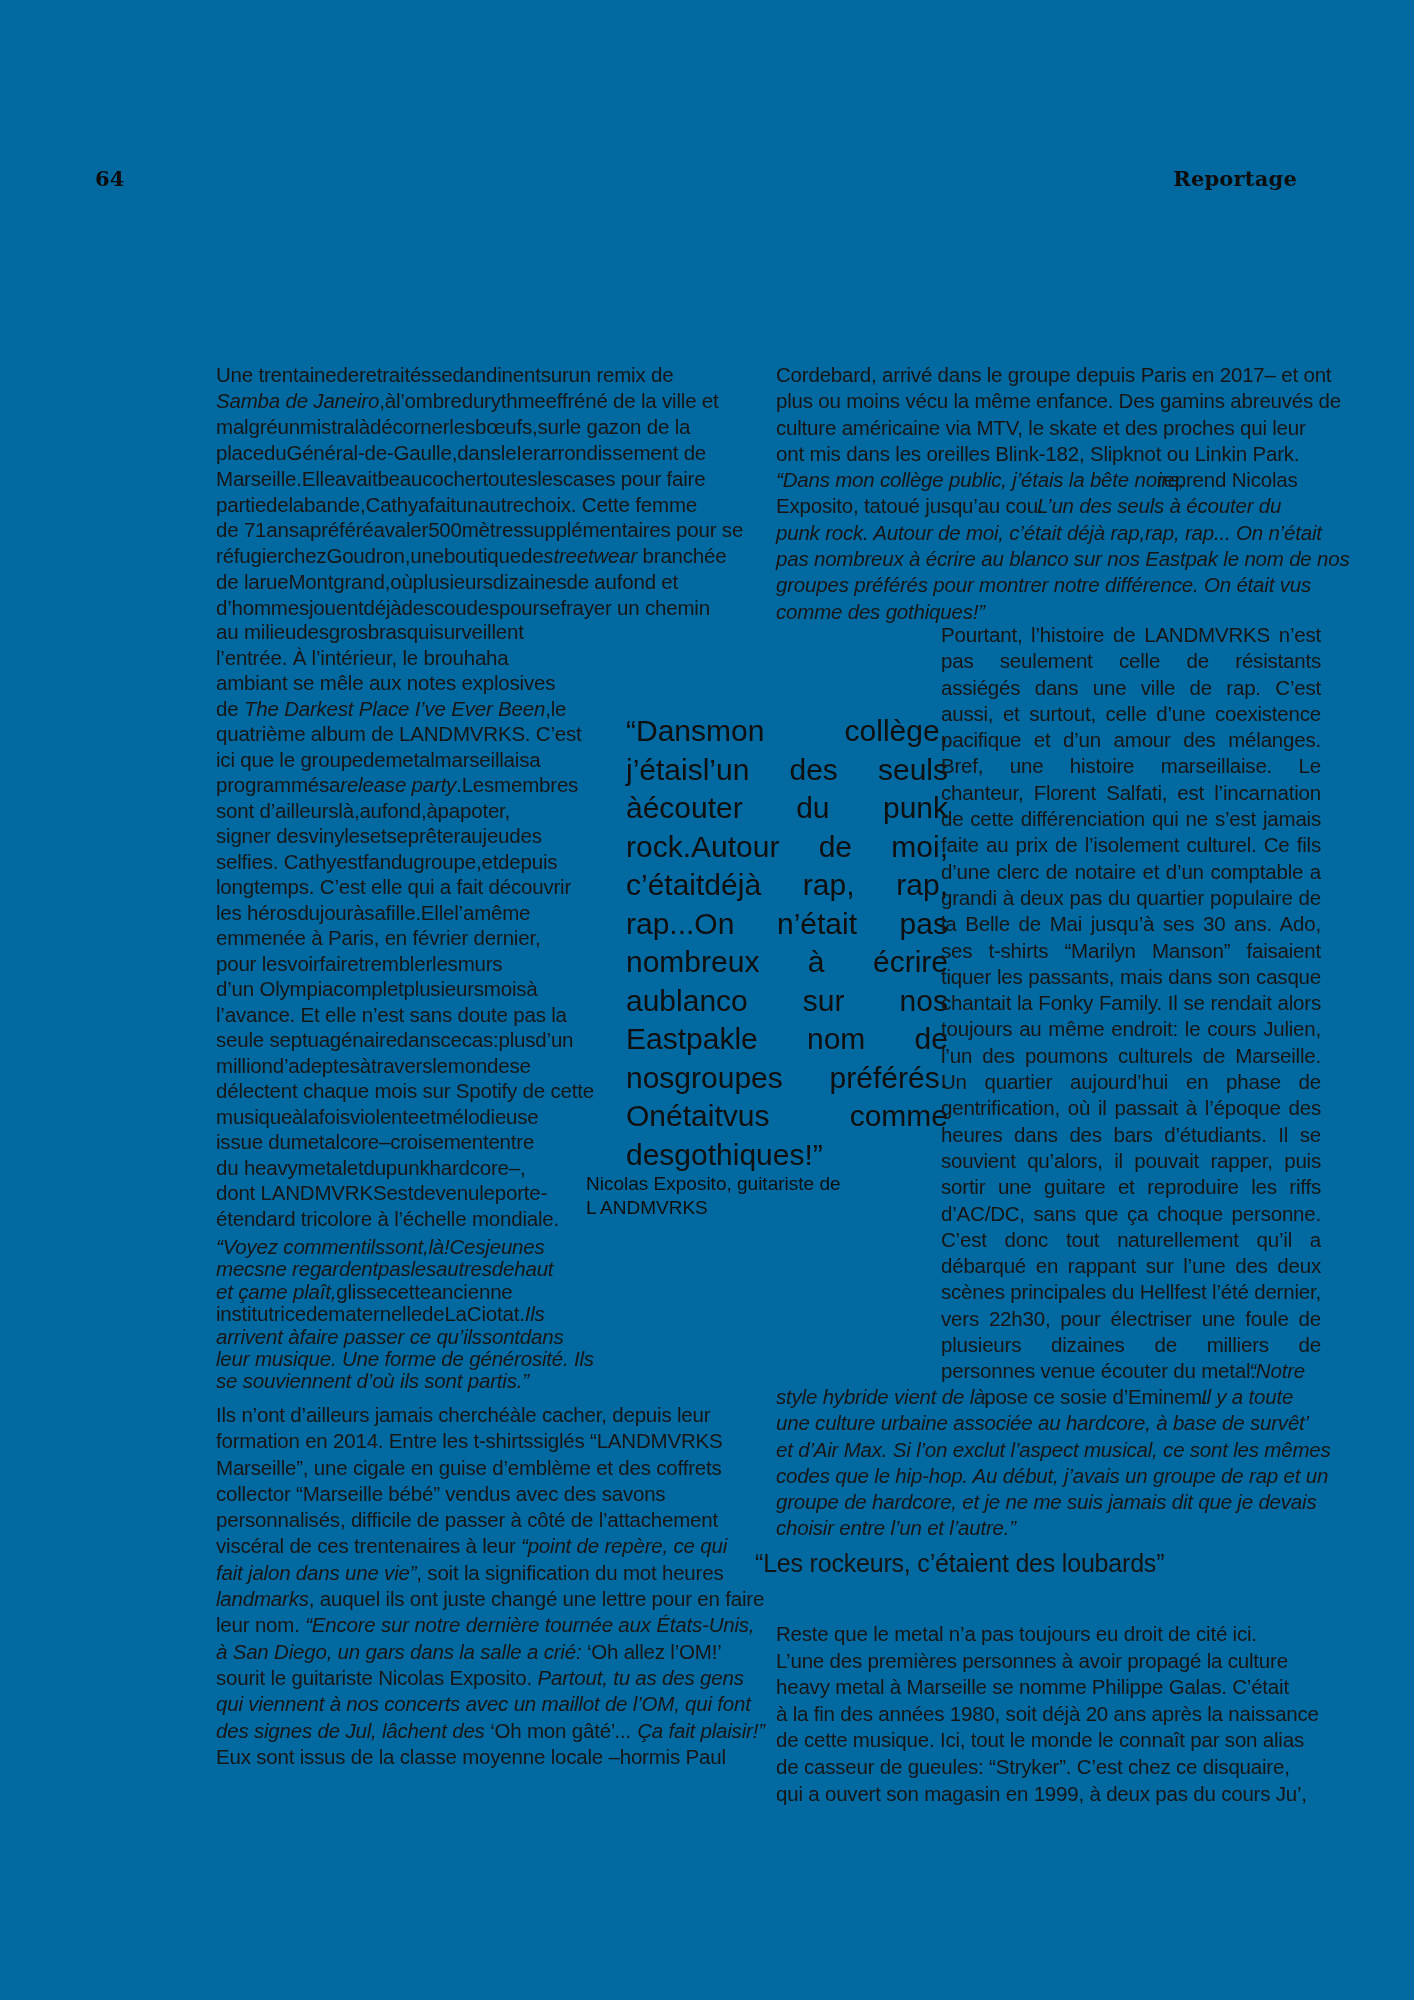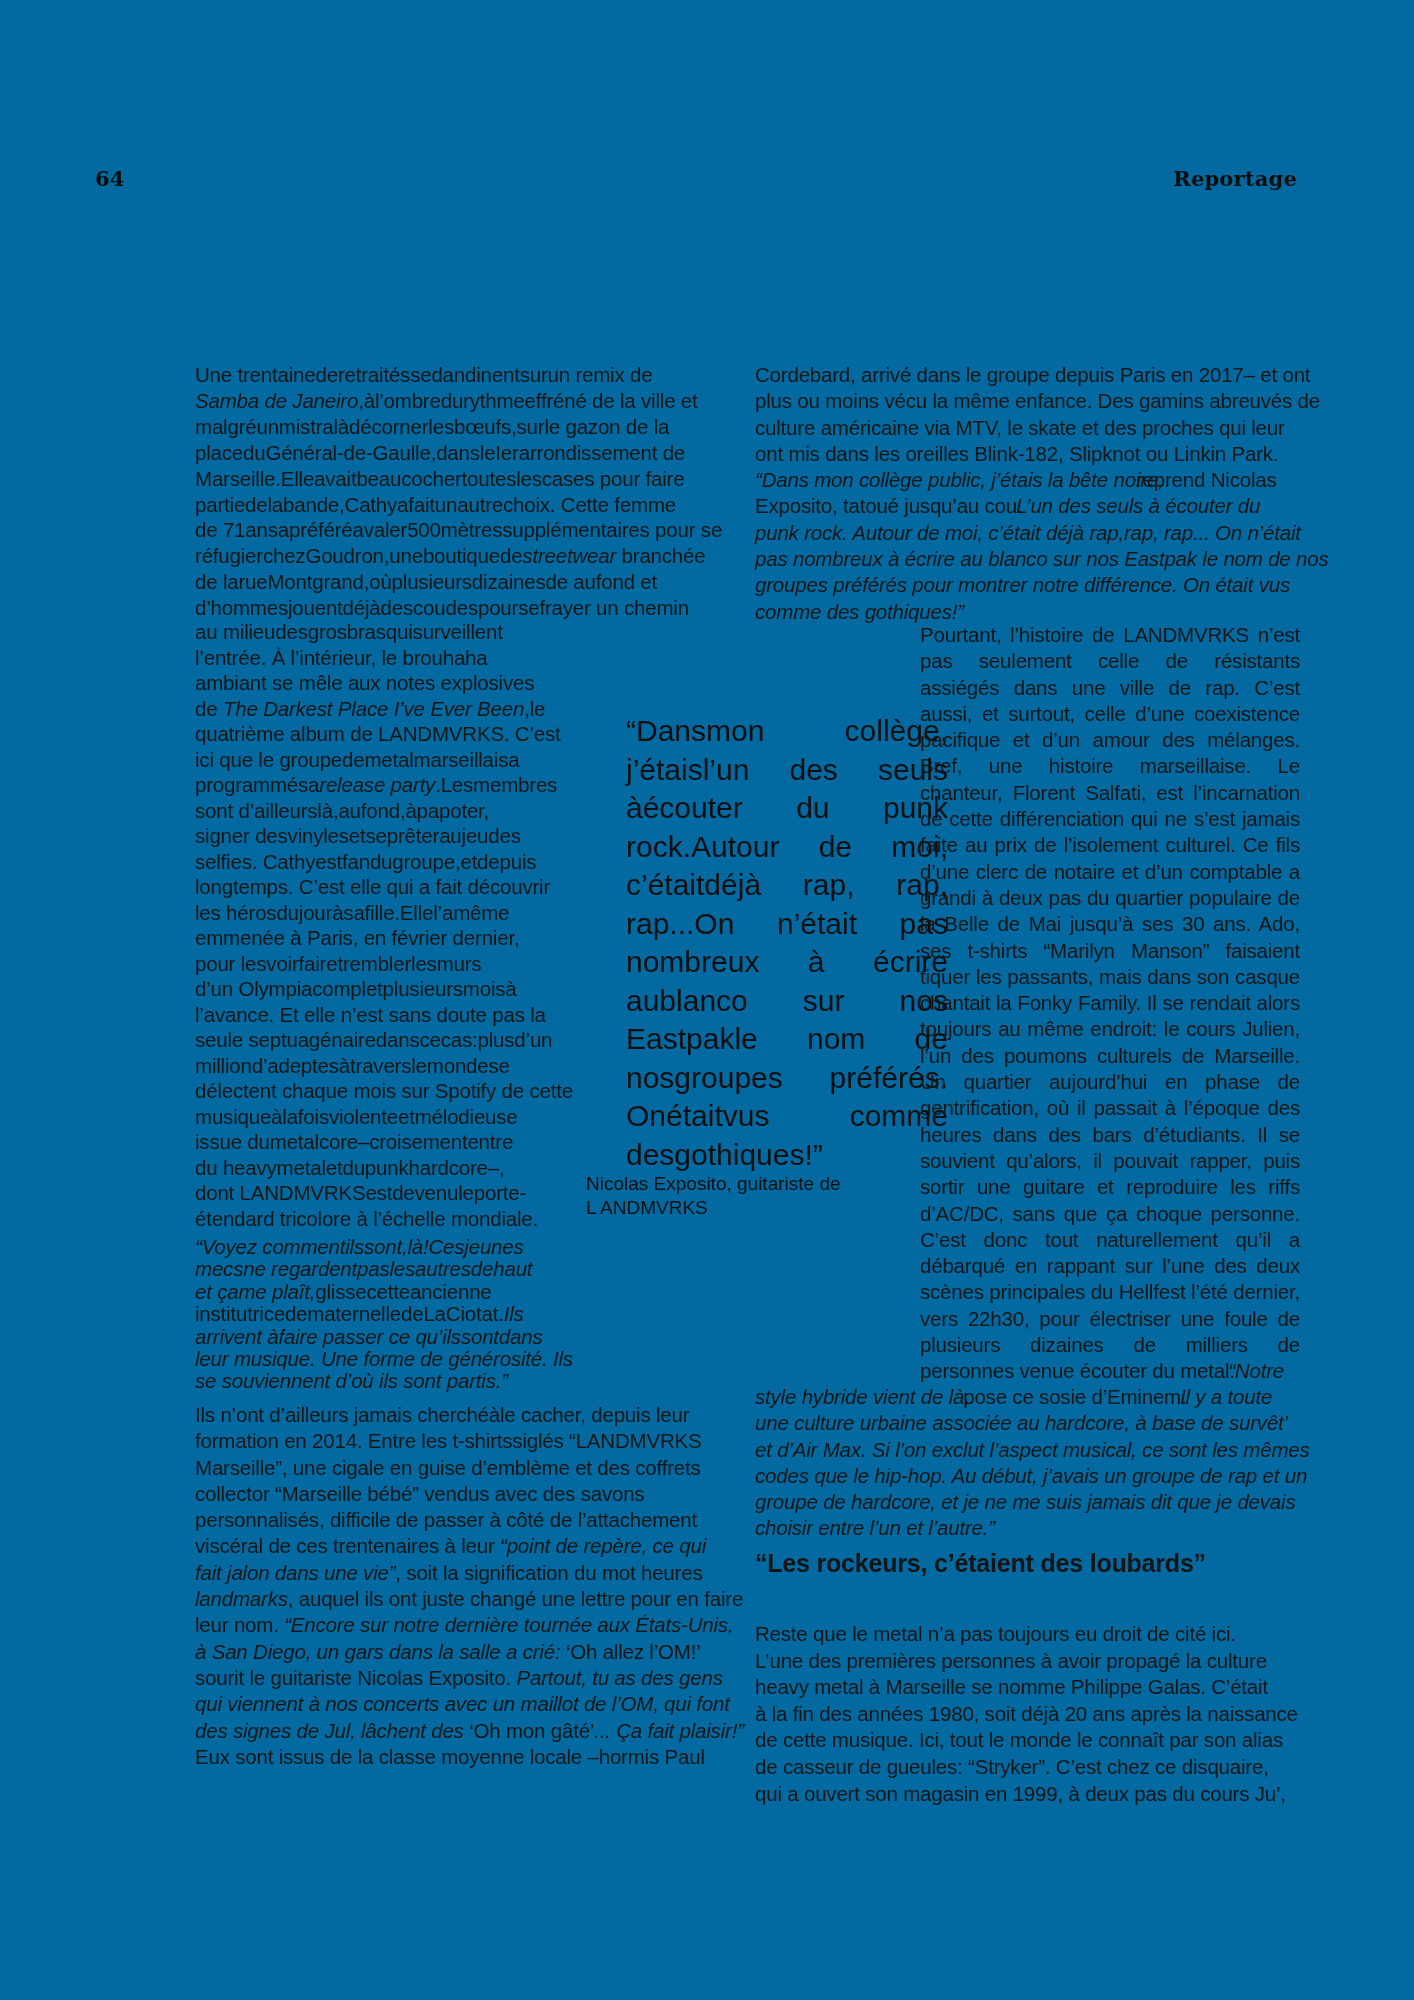--- a/index.html
+++ b/index.html
@@ -20,20 +20,21 @@
     letter-spacing:0.2px;
     color:#0d0d0d;
   }
   .body-txt{
     position:absolute;
     font-size:20.5px;
     line-height:25.9px;
     letter-spacing:-0.2px;
     white-space:pre;
     color:#161616;
+    margin-left:21px;
   }
   .wrap-txt{white-space:pre-line;}
   .it{font-style:italic;}
   .ov1{margin-left:-0.32em;}
   .ov2{margin-left:-1.35em;}
   #block-a{left:195px;top:362px;width:480px;}
   #block-b{left:195px;top:619px;width:400px;line-height:25.5px;}
   #block-c{left:195px;top:1236px;width:352px;line-height:22.4px;}
   #block-d{left:195px;top:1402px;width:575px;line-height:26.3px;}
   #block-e{left:755px;top:362px;width:575px;line-height:26.3px;}
@@ -64,21 +65,20 @@
     line-height:23.5px;
     color:#0f0f0f;
     white-space:pre-line;
   }
   #subhead{
     position:absolute;
     left:755px;top:1549px;
     font-size:25px;
     letter-spacing:-0.2px;
     color:#141414;
-    font-weight:bold;
   }
 </style>
 </head>
 <body>
 
 <div id="page">
 
   <div class="hdr" style="left:95px;top:166px;">64</div>
 
   <div class="hdr" style="right:117px;top:166px;">Reportage</div>

